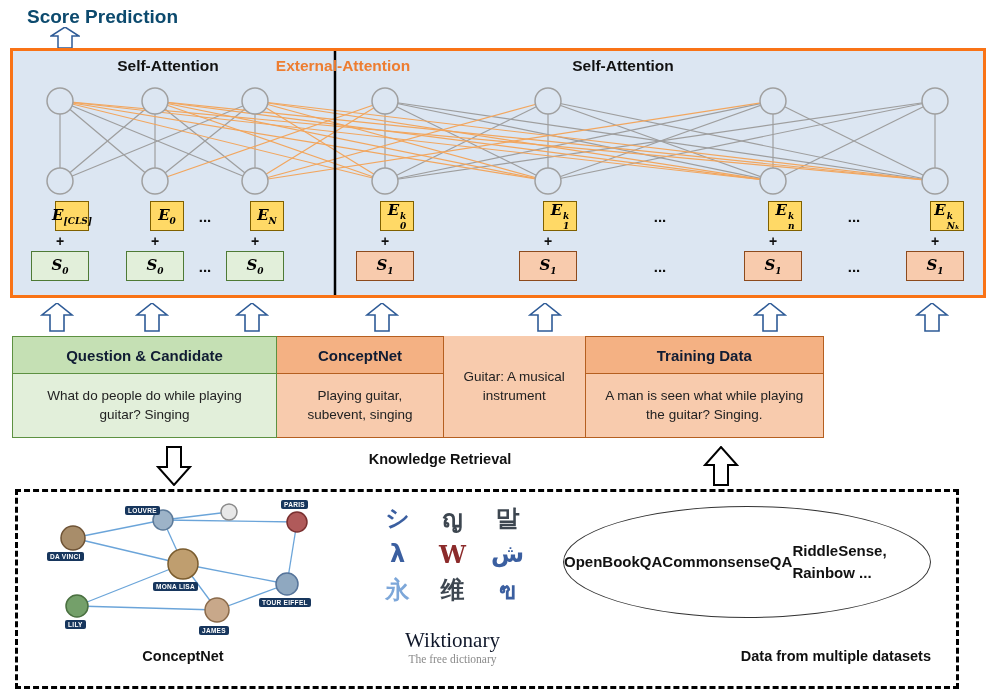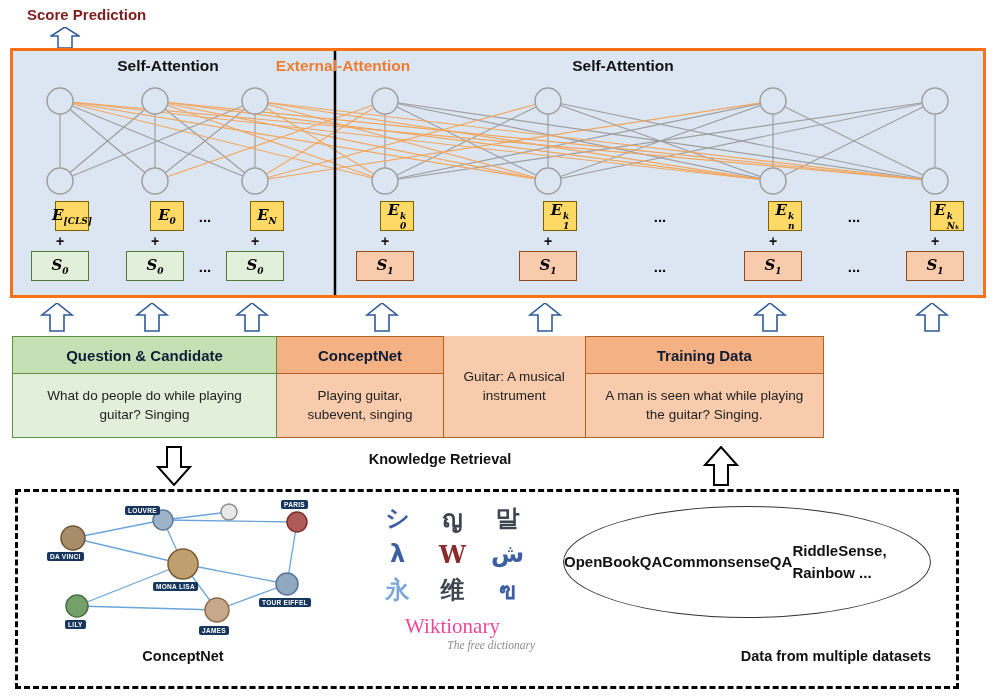--- a/index.html
+++ b/index.html
@@ -1,19 +1,19 @@
 <!DOCTYPE html>
 <html><head>
 <meta charset="utf-8">
 <style>
   * { margin:0; padding:0; box-sizing:border-box; }
   body { font-family:"Liberation Sans", sans-serif; background:#fff; }
   .page { position:relative; width:1000px; height:696px; background:#fff; overflow:hidden; }
 
-  .title { position:absolute; left:27px; top:6px; font-weight:bold; font-size:15px; color:#7f1d1d; }
+  .title { position:absolute; left:27px; top:6px; font-weight:bold; font-size:19px; color:#0c4a6e; }
 
   
   .attbox { position:absolute; left:10px; top:48px; width:976px; height:250px;
             background:#dce6f2; border:3px solid #f97316; }
   .net { position:absolute; left:0; top:0; }
   .attlabel { position:absolute; top:6px; font-weight:bold; font-size:15.5px; color:#111; text-align:center; }
   .attlabel.orange { color:#ED7D31; }
 
   .tok-col { position:absolute; top:150px; width:58px; text-align:center; }
   .ebox { height:30px; background:#ffd966; border:1.5px solid #7f6000;
@@ -56,22 +56,22 @@
           padding:1px 3px; border-radius:2px; letter-spacing:.3px; white-space:nowrap; }
   .cnet-label { position:absolute; left:15px; top:156px; width:300px; text-align:center;
                 font-weight:bold; font-size:14.5px; color:#111; }
 
   .wikt { position:absolute; left:352px; top:8px; width:165px; text-align:center; }
   .wglyphs { display:grid; grid-template-columns:repeat(3,55px); }
   .wg { height:36px; display:flex; align-items:center; justify-content:center;
         font-size:24px; font-weight:bold; font-family:"DejaVu Sans", sans-serif; }
   .wg.serif { font-family:"DejaVu Serif", serif; }
   .c-blue { color:#3b5fa0; } .c-dark { color:#3d4650; } .c-red { color:#8c2b2b; } .c-light { color:#7da7d9; }
-  .wname { margin-top:6px; font-family:"Liberation Serif", serif; font-size:21px; color:#ec4899; }
-  .wtag { font-family:"Liberation Serif", serif; font-style:italic; font-size:11.5px; color:#8a8a8a;text-align:right; }
+  .wname { margin-top:20px; font-family:"Liberation Serif", serif; font-size:21px; color:#0f172a; }
+  .wtag { font-family:"Liberation Serif", serif; font-size:11.5px; color:#8a8a8a; }
 
   .dellipse { position:absolute; left:545px; top:14px; width:368px; height:112px;
               border:1.6px solid #333; border-radius:50%; background:#fff;
               display:flex; flex-direction:row; align-items:center; justify-content:center; }
   .dline { font-weight:bold; font-size:15px; color:#111; line-height:1.5; }
   .ds-label { position:absolute; left:545px; top:156px; width:368px; text-align:right;
               font-weight:bold; font-size:14.5px; color:#111; }
 </style>
 </head>
 <body>

